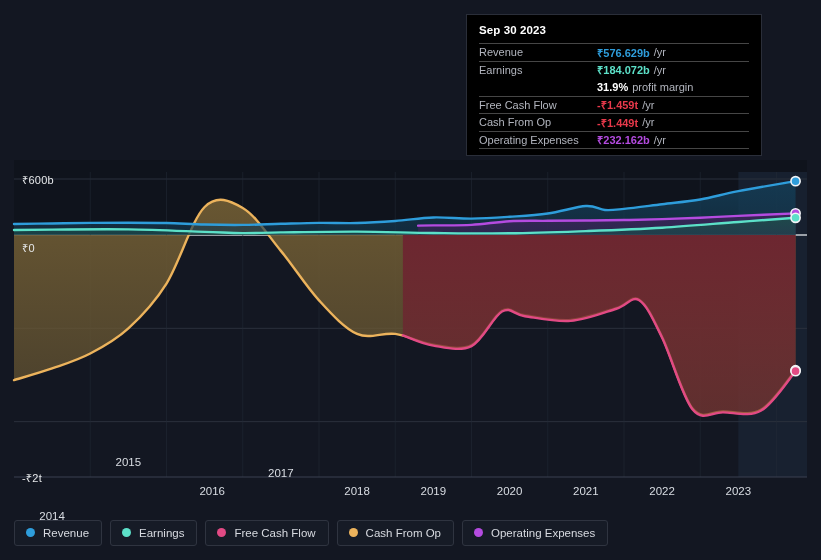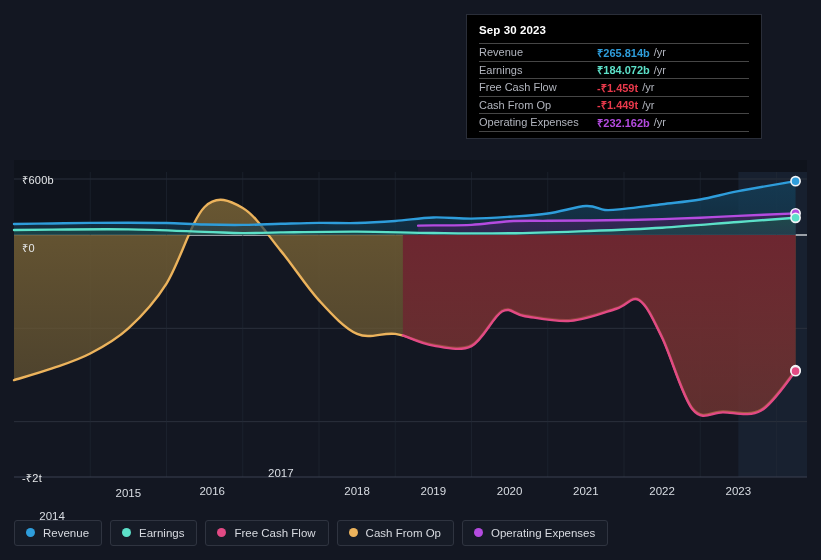--- a/index.html
+++ b/index.html
@@ -188,44 +188,49 @@
   </div>
 
   <div id="y-labels">
       <div class="y-label" style="left: 22px; top: 160px;">₹600b</div>
       <div class="y-label" style="left: 22px; top: 228px;">₹0</div>
       <div class="y-label" style="left: 22px; top: 458px;">-₹2t</div>
     </div>
 
   <div id="x-labels">
       <div class="x-label" style="left: 52.125px; top: 510px;">2014</div>
-      <div class="x-label" style="left: 128.375px; top: 487px;">2015</div>
+      <div class="x-label" style="left: 128.375px; top: 456px;">2015</div>
       <div class="x-label" style="left: 201px; top: 485px; text-align: right;">2016</div>
       <div class="x-label" style="left: 280.875px; top: 467px;">2017</div>
       <div class="x-label" style="left: 357.125px; top: 485px;">2018</div>
       <div class="x-label" style="left: 433.375px; top: 485px;">2019</div>
       <div class="x-label" style="left: 509.625px; top: 485px;">2020</div>
       <div class="x-label" style="left: 585.875px; top: 485px;">2021</div>
       <div class="x-label" style="left: 662.125px; top: 485px;">2022</div>
       <div class="x-label" style="left: 738.375px; top: 485px;">2023</div>
     </div>
 
   <div id="tooltip">
     <div class="tt-date">Sep 30 2023</div>
     <div id="tt-rows">
         <div class="tt-row">
           <div class="tt-label">Revenue</div>
-          <div class="tt-val" style="color: rgb(46, 157, 219);">₹265.814b</div>
+          <div class="tt-val" style="color: rgb(46, 157, 219);">₹576.629b</div>
           <span class="tt-unit">/yr</span>
         </div>
         <div class="tt-row">
           <div class="tt-label">Earnings</div>
           <div class="tt-val" style="color: rgb(92, 224, 200);">₹184.072b</div>
           <span class="tt-unit">/yr</span>
         </div>
+        <div class="tt-row no-rule">
+          <div class="tt-label"></div>
+          <div class="tt-val" style="color: rgb(255, 255, 255);">31.9%</div>
+          <span class="tt-unit">profit margin</span>
+        </div>
         <div class="tt-row">
           <div class="tt-label">Free Cash Flow</div>
           <div class="tt-val" style="color: rgb(232, 57, 75);">-₹1.459t</div>
           <span class="tt-unit">/yr</span>
         </div>
         <div class="tt-row">
           <div class="tt-label">Cash From Op</div>
           <div class="tt-val" style="color: rgb(232, 57, 75);">-₹1.449t</div>
           <span class="tt-unit">/yr</span>
         </div>

